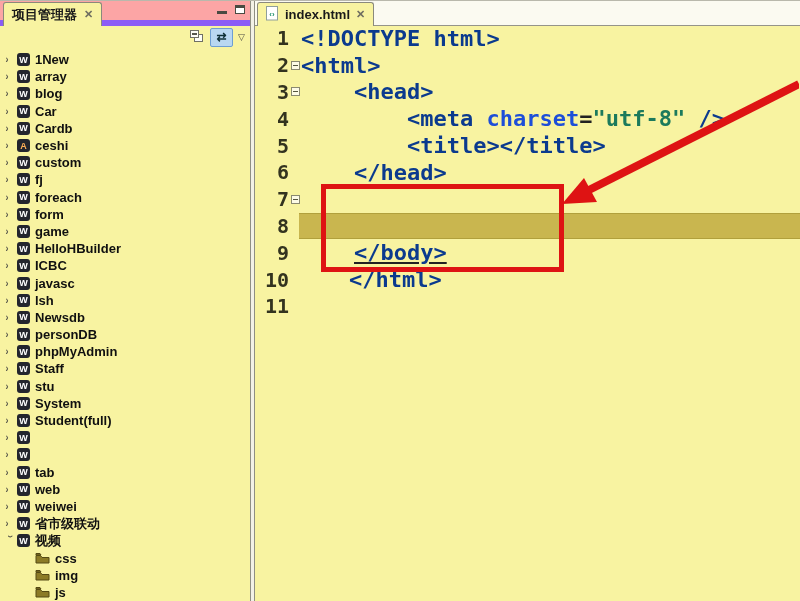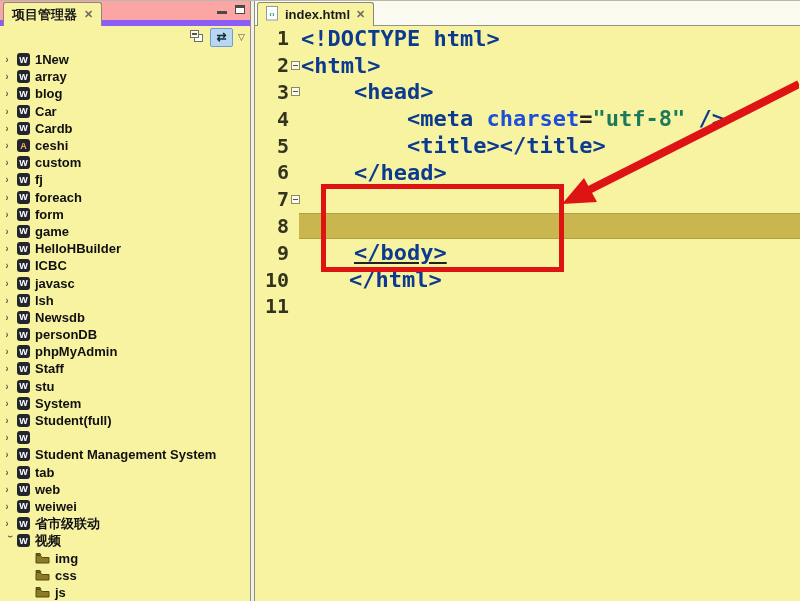--- a/index.html
+++ b/index.html
@@ -254,21 +254,20 @@
           <span class="chev">›</span>
           <span class="ticon">
             <span class="badge">W</span>
           </span>
         </div>
         <div class="trow">
           <span class="chev">›</span>
           <span class="ticon">
             <span class="badge">W</span>
           </span>
-          <span>Student Management System</span>
         </div>
         <div class="trow">
           <span class="chev">›</span>
           <span class="ticon">
             <span class="badge">W</span>
           </span>
           <span>tab</span>
         </div>
         <div class="trow">
           <span class="chev">›</span>
@@ -298,30 +297,30 @@
           </span>
           <span>视频</span>
         </div>
         <div class="trow child">
           <span class="ticon">
             <svg width="15" height="12">
               <path d="M1 3.5 h4.5 l1.5 2 h7 v5.5 h-13 z" fill="#8c7b26" stroke="#554a14"></path>
               <path d="M1 1.5 h4 l1 1.5 h-5 z" fill="#8c7b26" stroke="#554a14"></path>
             </svg>
           </span>
-          <span>img</span>
+          <span>css</span>
         </div>
         <div class="trow child">
           <span class="ticon">
             <svg width="15" height="12">
               <path d="M1 3.5 h4.5 l1.5 2 h7 v5.5 h-13 z" fill="#8c7b26" stroke="#554a14"></path>
               <path d="M1 1.5 h4 l1 1.5 h-5 z" fill="#8c7b26" stroke="#554a14"></path>
             </svg>
           </span>
-          <span>css</span>
+          <span>img</span>
         </div>
         <div class="trow child">
           <span class="ticon">
             <svg width="15" height="12">
               <path d="M1 3.5 h4.5 l1.5 2 h7 v5.5 h-13 z" fill="#8c7b26" stroke="#554a14"></path>
               <path d="M1 1.5 h4 l1 1.5 h-5 z" fill="#8c7b26" stroke="#554a14"></path>
             </svg>
           </span>
           <span>js</span>
         </div>

